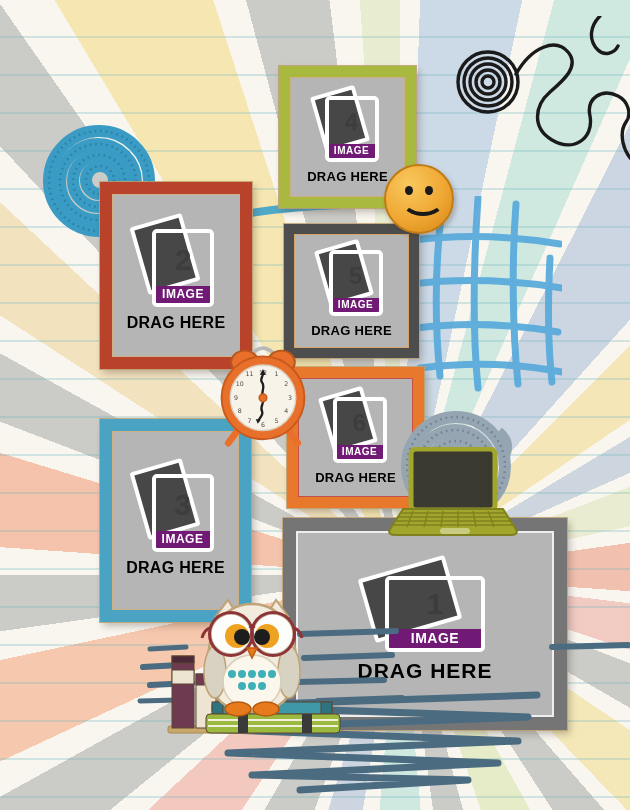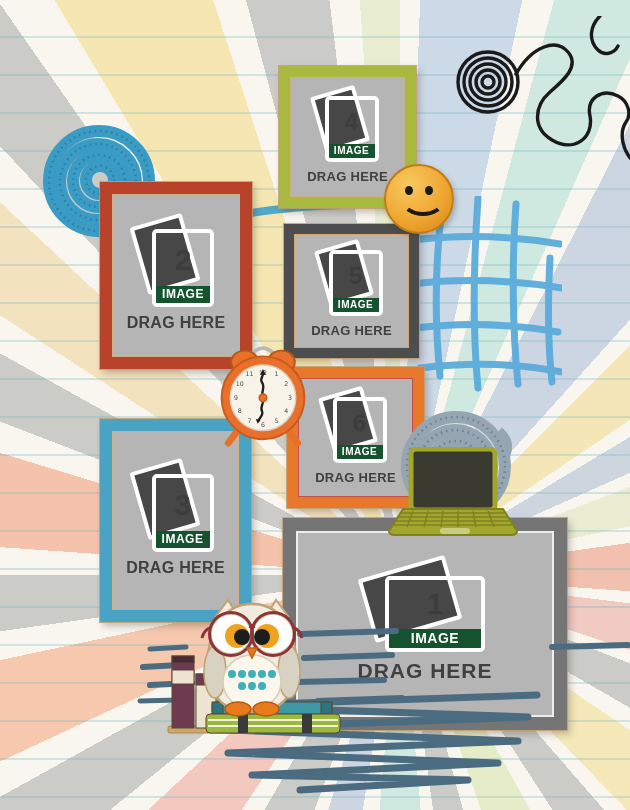--- a/index.html
+++ b/index.html
@@ -53,23 +53,23 @@
   .frame-5{background:#4d4d4d;} .frame-5 .frame-inner{inset:10px;border-color:#d8a46a;}
   .frame-6{background:#e8792c;} .frame-6 .frame-inner{inset:11px;border-color:#c0504a;}
 
   .photo-icon{position:relative;}
   .photo-back{position:absolute;left:0;top:0;background:#474747;border:4px solid #ffffff;
     border-radius:3px;transform:rotate(-16deg);}
   .photo-front{position:absolute;right:0;bottom:0;border:4px solid #ffffff;border-radius:5px;
     display:flex;flex-direction:column;overflow:hidden;}
   .photo-number{flex:1;display:flex;align-items:center;justify-content:center;
     font-weight:bold;color:#3d3d3d;}
-  .photo-label{background:#14532d;color:#ffffff;text-align:center;font-weight:bold;
+  .photo-label{background:#701a75;color:#ffffff;text-align:center;font-weight:bold;
     letter-spacing:.5px;padding:1px 0 2px;}
-  .drag-here{font-weight:bold;color:#404040;text-align:center;margin-top:7px;letter-spacing:.3px;}
+  .drag-here{font-weight:bold;color:#000000;text-align:center;margin-top:7px;letter-spacing:.3px;}
 
   .size-sm .photo-icon{width:62px;height:72px;}
   .size-sm .photo-back{width:38px;height:50px;}
   .size-sm .photo-front{width:46px;height:58px;}
   .size-sm .photo-number{font-size:24px;}
   .size-sm .photo-label{font-size:10px;}
   .size-sm .drag-here{font-size:13px;}
 
   .size-md .photo-icon{width:76px;height:88px;}
   .size-md .photo-back{width:46px;height:62px;}

